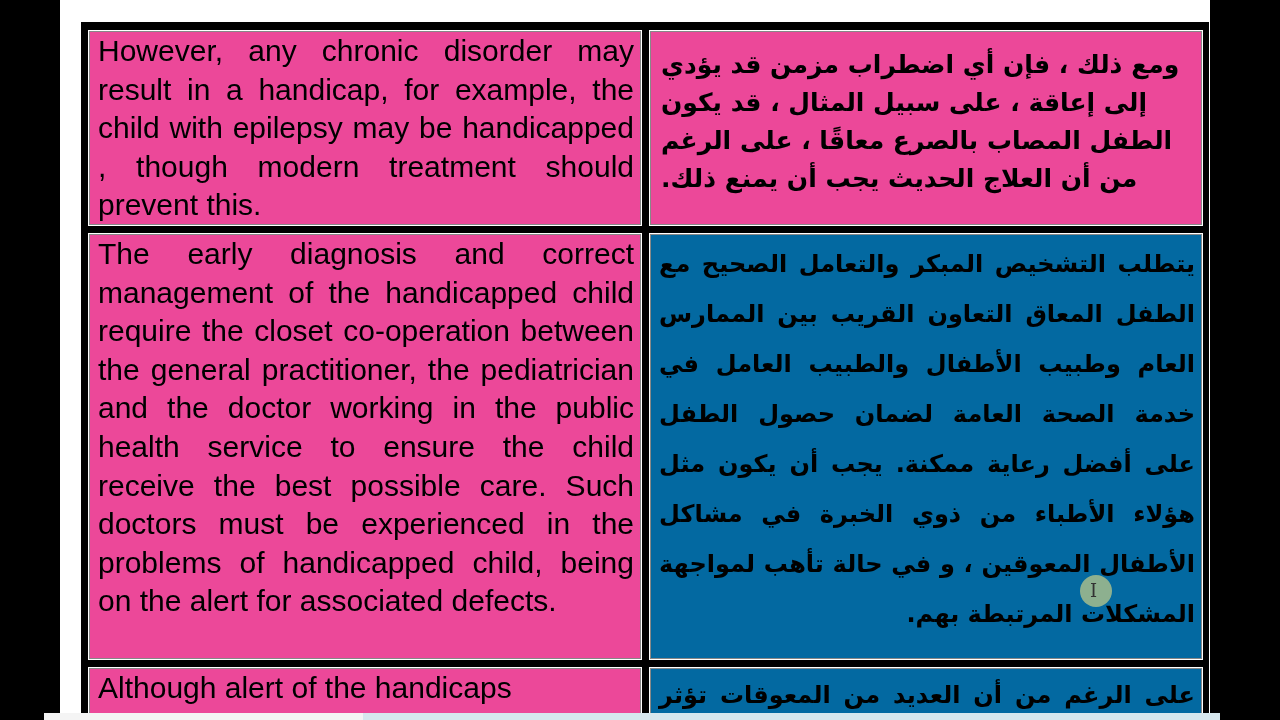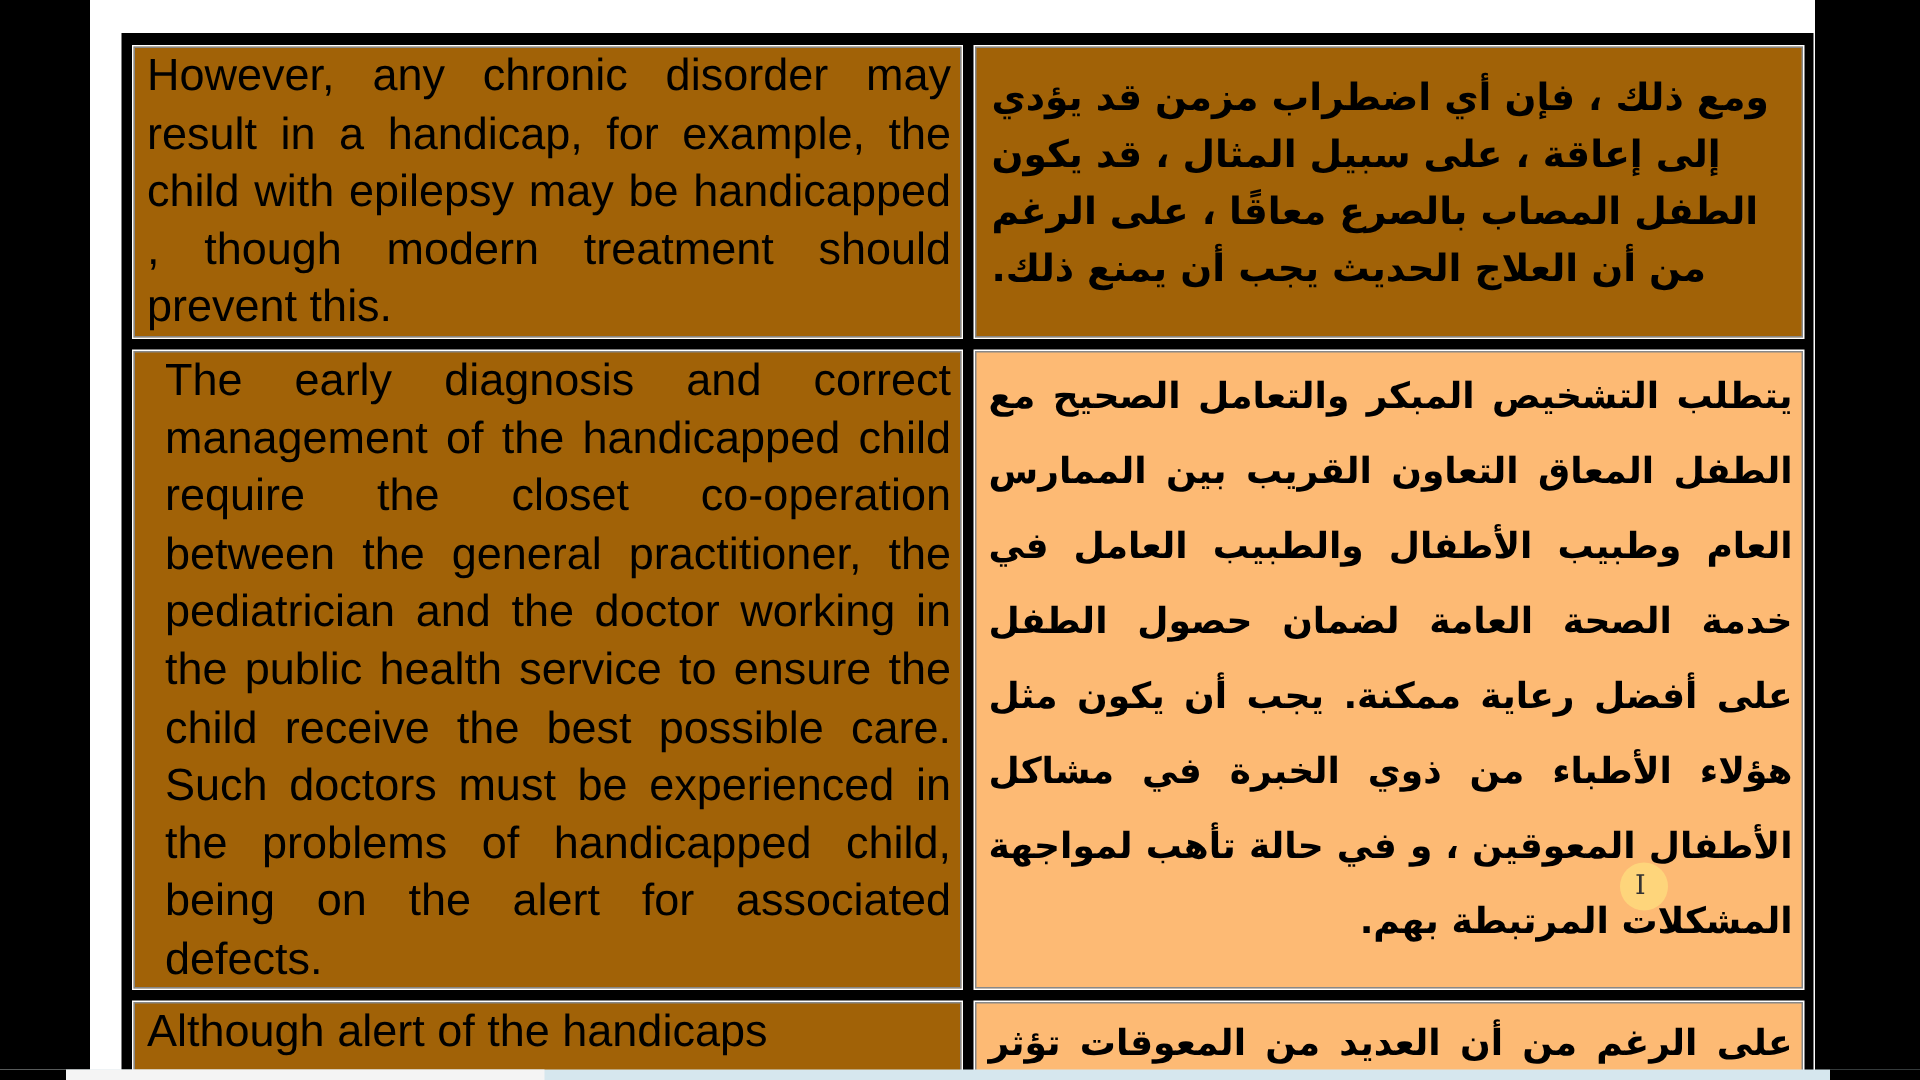--- a/index.html
+++ b/index.html
@@ -10,25 +10,25 @@
     }
     .page {
       position: absolute; left: 60px; top: 0; width: 1150px; height: 720px;
       background: #fff;
     }
     .table-outer {
       position: absolute; left: 81px; top: 22px; width: 1128px; height: 720px;
       background: #000;
     }
     .cell {
-      position: absolute; background: #a16207; box-sizing: border-box;
+      position: absolute; background: #ec4899; box-sizing: border-box;
       border: 1px solid #888; outline: 1px solid #fff;
       overflow: hidden;
     }
-    .cell.shaded { background: #fdba74; }
+    .cell.shaded { background: #0369a1; }
     .en {
       font-family: "Liberation Sans", sans-serif;
       font-size: 30px; line-height: 38.6px; color: #000;
       text-align: justify; text-align-last: left;
       padding: 0 6px 0 8px; margin: 0;
     }
     .ar {
       font-family: "DejaVu Sans", sans-serif; font-weight: bold;
       direction: rtl; color: #000; margin: 0;
     }
@@ -58,21 +58,21 @@
 
 <div class="table-outer"></div>
 
 <div class="cell" style="left:89px;top:31px;width:552px;height:194px;">
   <p class="en"> However, any chronic disorder may result in a handicap, for example, the child with epilepsy may be handicapped , though modern treatment should prevent this.</p>
 </div>
 <div class="cell" style="left:650px;top:31px;width:552px;height:194px;">
   <p class="ar ar1">ومع ذلك ، فإن أي اضطراب مزمن قد يؤدي إلى إعاقة ، على سبيل المثال ، قد يكون الطفل المصاب بالصرع معاقًا ، على الرغم من أن العلاج الحديث يجب أن يمنع ذلك.</p>
 </div>
 
-<div class="cell" style="left:89px;top:234px;width:552px;height:425px;padding-left:12px;">
+<div class="cell" style="left:89px;top:234px;width:552px;height:425px;">
   <p class="en">The early diagnosis and correct management of the handicapped child require the closet co-operation between the general practitioner, the pediatrician and the doctor working in the public health service to ensure the child receive the best possible care. Such doctors must be experienced in the problems of handicapped child, being on the alert for associated defects.</p>
 </div>
 <div class="cell shaded" style="left:650px;top:234px;width:552px;height:425px;">
   <p class="ar ar2">يتطلب التشخيص المبكر والتعامل الصحيح مع الطفل المعاق التعاون القريب  بين الممارس العام وطبيب الأطفال والطبيب العامل في خدمة الصحة العامة لضمان حصول الطفل على أفضل رعاية ممكنة. يجب أن يكون مثل هؤلاء الأطباء من ذوي الخبرة في مشاكل الأطفال المعوقين ، و في حالة تأهب لمواجهة المشكلات المرتبطة بهم.</p>
 </div>
 
 <div class="cell" style="left:89px;top:668px;width:552px;height:60px;">
   <p class="en">Although alert of the handicaps</p>
 </div>
 <div class="cell shaded" style="left:650px;top:668px;width:552px;height:60px;">

